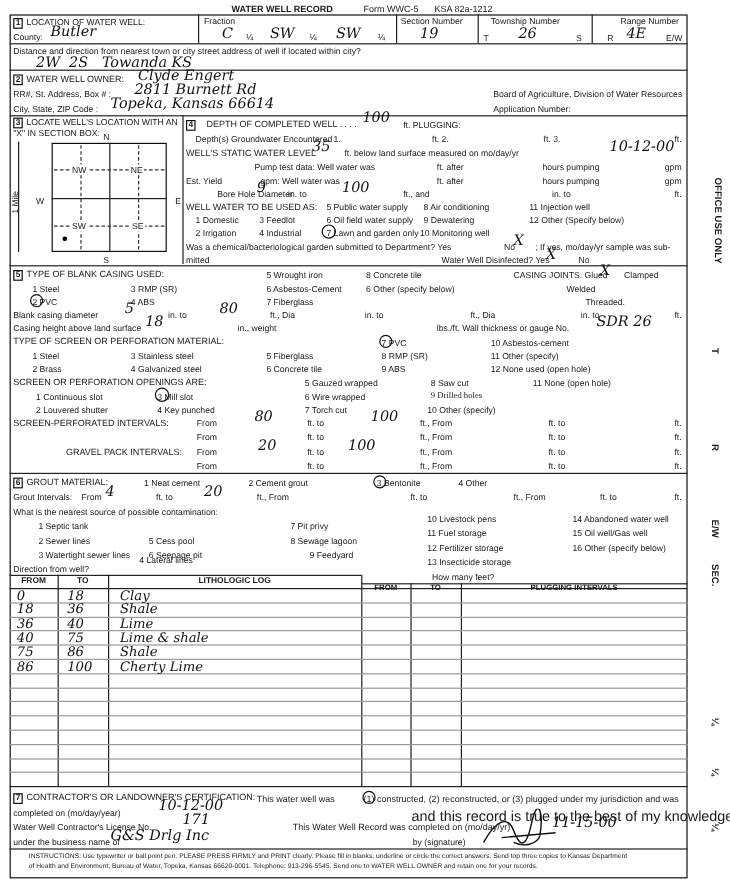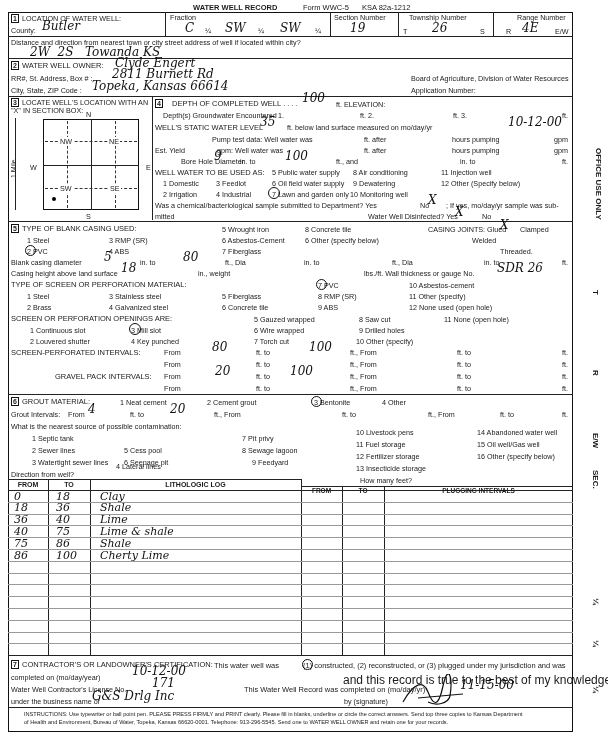--- a/index.html
+++ b/index.html
@@ -89,21 +89,21 @@
 <div class="vl" style="left:67px;top:121px;height:87px;border-left:1px dashed #333;"></div>
 <div class="vl" style="left:115px;top:121px;height:87px;border-left:1px dashed #333;"></div>
 <div class="abs" style="left:59px;top:137px;background:#fff;padding:0 1px;">NW</div>
 <div class="abs" style="left:108px;top:137px;background:#fff;padding:0 1px;">NE</div>
 <div class="abs" style="left:59px;top:184px;background:#fff;padding:0 1px;">SW</div>
 <div class="abs" style="left:109px;top:184px;background:#fff;padding:0 1px;">SE</div>
 <div class="abs" style="left:52px;top:197px;width:4px;height:4px;border-radius:50%;background:#000;"></div>
 
 <div class="abs" style="left:155px;top:99px;"><span class="num">4</span><span style="font-size:7.5px;padding-left:6px;">DEPTH OF COMPLETED WELL</span> . . . .</div>
 <div class="hw" style="left:302px;top:92px;">100</div>
-<div class="abs" style="left:336px;top:100px;">ft. ELEVATION:</div>
+<div class="abs" style="left:336px;top:100px;">ft. PLUGGING:</div>
 
 <div class="abs" style="left:163px;top:111px;">Depth(s) Groundwater Encountered</div>
 <div class="abs" style="left:278px;top:111px;">1.</div>
 <div class="abs" style="left:360px;top:111px;">ft. 2.</div>
 <div class="abs" style="left:453px;top:111px;">ft. 3.</div>
 <div class="abs" style="left:562px;top:111px;">ft.</div>
 
 <div class="abs" style="left:155px;top:123px;font-size:7.5px;">WELL'S STATIC WATER LEVEL</div>
 <div class="hw" style="left:260px;top:116px;">35</div>
 <div class="abs" style="left:287px;top:123px;">ft. below land surface measured on mo/day/yr</div>
@@ -136,21 +136,21 @@
 <div class="abs" style="left:272px;top:168px;">5 Public water supply</div>
 <div class="abs" style="left:272px;top:179px;">6 Oil field water supply</div>
 <div class="abs" style="left:272px;top:190px;">7 Lawn and garden only</div>
 <div class="circ" style="left:268px;top:187px;width:12px;height:12px;"></div>
 <div class="abs" style="left:353px;top:168px;">8 Air conditioning</div>
 <div class="abs" style="left:353px;top:179px;">9 Dewatering</div>
 <div class="abs" style="left:350px;top:190px;">10 Monitoring well</div>
 <div class="abs" style="left:441px;top:168px;">11 Injection well</div>
 <div class="abs" style="left:441px;top:179px;">12 Other (Specify below)</div>
 
-<div class="abs" style="left:155px;top:201px;">Was a chemical/bacteriological sample submitted to Department? Yes</div>
+<div class="abs" style="left:155px;top:201px;">Was a chemical/bacteriological garden submitted to Department? Yes</div>
 <div class="abs" style="left:420px;top:201px;">No</div>
 <div class="hw" style="left:428px;top:194px;">X</div>
 <div class="abs" style="left:446px;top:201px;">; If yes, mo/day/yr sample was sub-</div>
 <div class="abs" style="left:155px;top:212px;">mitted</div>
 <div class="abs" style="left:368px;top:212px;">Water Well Disinfected?  Yes</div>
 <div class="hw" style="left:455px;top:206px;">X</div>
 <div class="abs" style="left:482px;top:212px;">No</div>
 <div class="hl" style="left:8px;top:221px;width:565px;border-top-width:1.5px;"></div>
 
 <div class="abs" style="left:11px;top:224px;"><span class="num">5</span><span style="font-size:7.5px;">TYPE OF BLANK CASING USED:</span></div>
@@ -162,21 +162,21 @@
 <div class="abs" style="left:222px;top:225px;">5 Wrought iron</div>
 <div class="abs" style="left:222px;top:236px;">6 Asbestos-Cement</div>
 <div class="abs" style="left:222px;top:247px;">7 Fiberglass</div>
 <div class="abs" style="left:305px;top:225px;">8 Concrete tile</div>
 <div class="abs" style="left:305px;top:236px;">6 Other (specify below)</div>
 
 <div class="abs" style="left:428px;top:225px;">CASING JOINTS: Glued</div>
 <div class="hw" style="left:500px;top:219px;">X</div>
 <div class="abs" style="left:520px;top:225px;">Clamped</div>
 <div class="abs" style="left:472px;top:236px;">Welded</div>
-<div class="abs" style="left:500px;top:247px;">Threaded.</div>
+<div class="abs" style="left:488px;top:247px;">Threaded.</div>
 
 <div class="abs" style="left:11px;top:258px;">Blank casing diameter</div>
 <div class="hw" style="left:104px;top:251px;">5</div>
 <div class="abs" style="left:140px;top:258px;">in. to</div>
 <div class="hw" style="left:183px;top:251px;">80</div>
 <div class="abs" style="left:225px;top:258px;">ft., Dia</div>
 <div class="abs" style="left:304px;top:258px;">in. to</div>
 <div class="abs" style="left:392px;top:258px;">ft., Dia</div>
 <div class="abs" style="left:484px;top:258px;">in. to</div>
 <div class="abs" style="left:562px;top:258px;">ft.</div>
@@ -205,21 +205,21 @@
 <div class="abs" style="left:11px;top:314px;font-size:7.5px;">SCREEN OR PERFORATION OPENINGS ARE:</div>
 <div class="abs" style="left:30px;top:326px;">1 Continuous slot</div>
 <div class="abs" style="left:30px;top:337px;">2 Louvered shutter</div>
 <div class="abs" style="left:131px;top:326px;">3 Mill slot</div>
 <div class="circ" style="left:129px;top:323px;width:12px;height:12px;"></div>
 <div class="abs" style="left:131px;top:337px;">4 Key punched</div>
 <div class="abs" style="left:254px;top:315px;">5 Gauzed wrapped</div>
 <div class="abs" style="left:254px;top:326px;">6 Wire wrapped</div>
 <div class="abs" style="left:254px;top:337px;">7 Torch cut</div>
 <div class="abs" style="left:359px;top:315px;">8 Saw cut</div>
-<div class="abs" style="left:359px;top:326px;">9 Drilled holes</div>
+<div class="abs" style="left:359px;top:326px;font-family:Liberation Serif, serif;">9 Drilled holes</div>
 <div class="abs" style="left:356px;top:337px;">10 Other (specify)</div>
 <div class="abs" style="left:444px;top:315px;">11 None (open hole)</div>
 
 <div class="abs" style="left:11px;top:348px;font-size:7.5px;">SCREEN-PERFORATED INTERVALS:</div>
 <div class="abs" style="left:164px;top:348px;">From</div>
 <div class="hw" style="left:212px;top:341px;">80</div>
 <div class="abs" style="left:256px;top:348px;">ft. to</div>
 <div class="hw" style="left:309px;top:341px;">100</div>
 <div class="abs" style="left:350px;top:348px;">ft., From</div>
 <div class="abs" style="left:457px;top:348px;">ft. to</div>
@@ -267,21 +267,21 @@
 
 <div class="abs" style="left:11px;top:422px;">What is the nearest source of possible contamination:</div>
 <div class="abs" style="left:32px;top:434px;">1 Septic tank</div>
 <div class="abs" style="left:32px;top:446px;">2 Sewer lines</div>
 <div class="abs" style="left:32px;top:458px;">3 Watertight sewer lines</div>
 <div class="abs" style="left:116px;top:434px;margin-top:28px;">4 Lateral lines</div>
 <div class="abs" style="left:124px;top:446px;">5 Cess pool</div>
 <div class="abs" style="left:124px;top:458px;">6 Seepage pit</div>
 <div class="abs" style="left:242px;top:434px;">7 Pit privy</div>
 <div class="abs" style="left:242px;top:446px;">8 Sewage lagoon</div>
-<div class="abs" style="left:236px;top:458px;padding-left:16px;">9 Feedyard</div>
+<div class="abs" style="left:242px;top:458px;padding-left:16px;">9 Feedyard</div>
 <div class="abs" style="left:356px;top:428px;">10 Livestock pens</div>
 <div class="abs" style="left:356px;top:440px;">11 Fuel storage</div>
 <div class="abs" style="left:356px;top:452px;">12 Fertilizer storage</div>
 <div class="abs" style="left:356px;top:464px;">13 Insecticide storage</div>
 <div class="abs" style="left:477px;top:428px;">14 Abandoned water well</div>
 <div class="abs" style="left:477px;top:440px;">15 Oil well/Gas well</div>
 <div class="abs" style="left:477px;top:452px;">16 Other (specify below)</div>
 <div class="abs" style="left:11px;top:470px;">Direction from well?</div>
 <div class="abs" style="left:360px;top:476px;">How many feet?</div>
 

